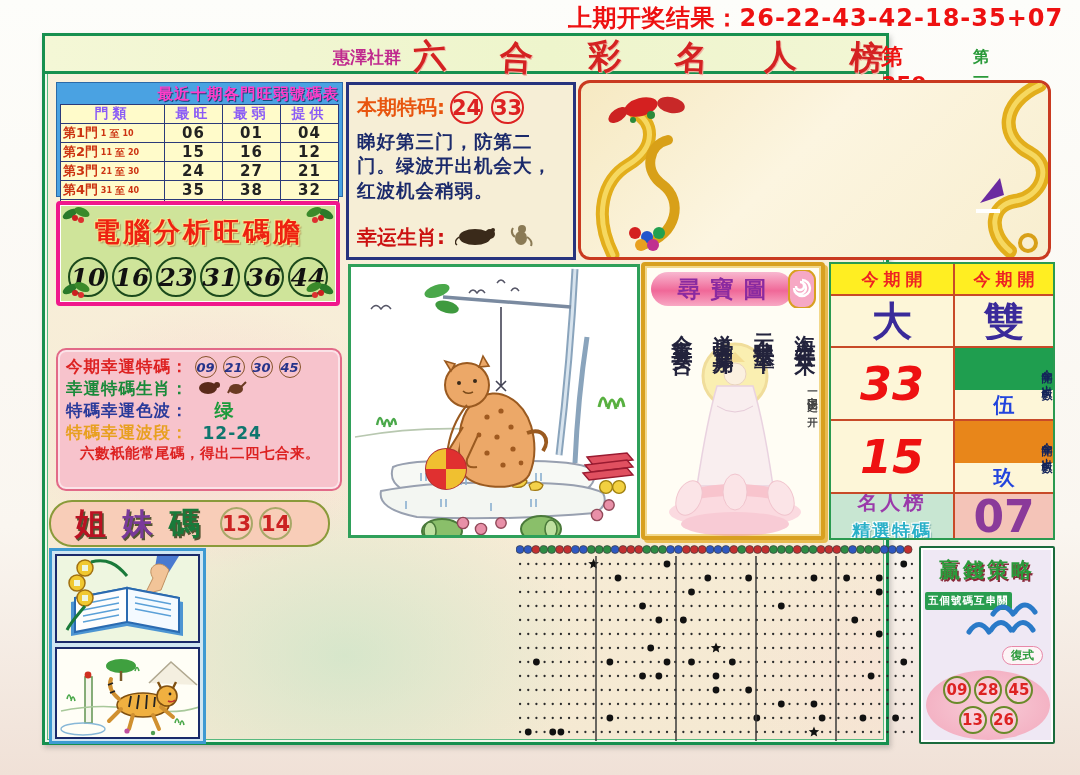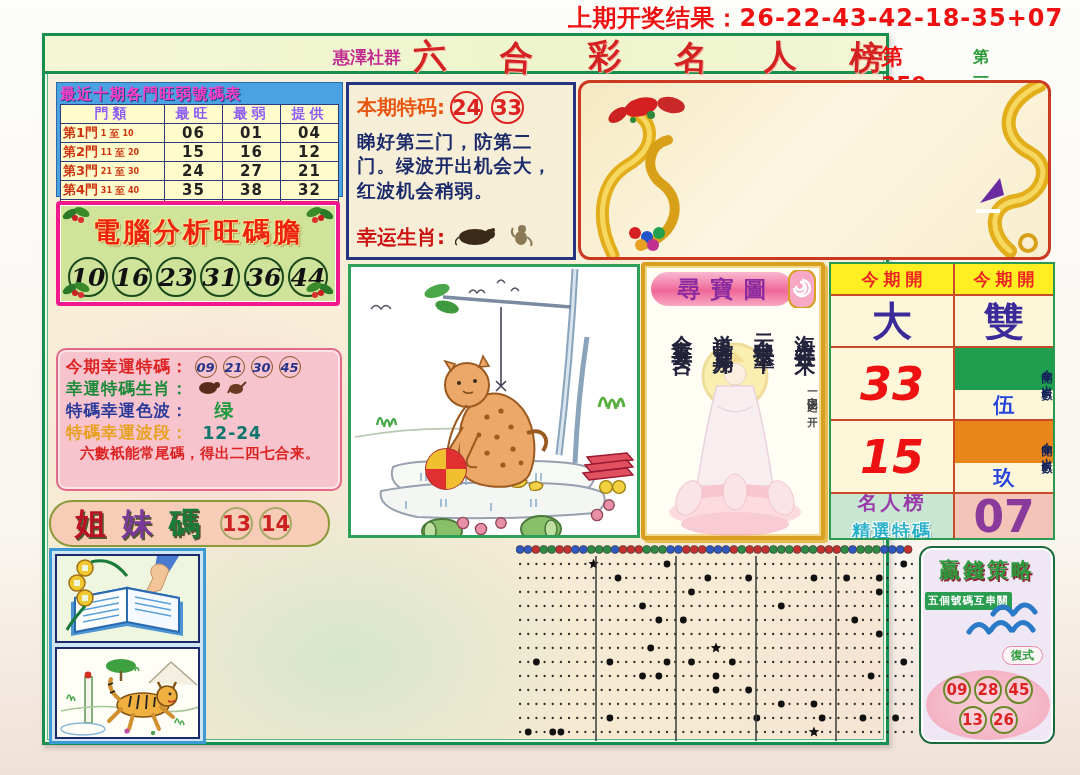--- a/index.html
+++ b/index.html
@@ -31,21 +31,21 @@
  font-family:"DejaVu Serif","Liberation Serif",serif;color:#d42222;font-weight:bold;font-size:33px}
 .main-title span{display:inline-block;text-shadow:1px 1px 0 #f0b0a0}
 .main-title span:nth-child(odd){transform:rotate(-4deg)}
 .main-title span:nth-child(even){transform:rotate(3deg) translateY(2px)}
 .issue{position:absolute;left:836px;top:6px;color:#ee1111;font-weight:bold;font-size:22px}
 .edition{position:absolute;left:928px;top:11px;color:#2a9a3a;font-weight:bold;font-size:16px}
 
 
 .hot-table{position:absolute;left:11px;top:46px;width:287px;height:115px;background:#4aa2e2;
  border:1px solid #2b6aa8;padding:2px 3px}
-.ht-title{color:#ff3cc8;font-weight:bold;font-size:15.5px;text-align:left;letter-spacing:1px;
+.ht-title{color:#ff3cc8;font-weight:bold;font-size:15.5px;text-align:right;letter-spacing:1px;
  text-shadow:1px 1px 0 #1a4a7a;line-height:19px}
 .hot-table table{border-collapse:collapse;width:100%;background:#fffbca}
 .hot-table td,.hot-table th{border:1.5px solid #2b3a7a;text-align:center;font-size:14px;
  height:15px;padding:0}
 .hot-table th{color:#8b5cf6;font-size:14px;letter-spacing:4px;font-weight:bold}
 .hot-table .gate-cell{white-space:nowrap;text-align:left;padding-left:2px}
 .hot-table .gate{color:#cc3311;font-weight:bold;font-size:13px}
 .hot-table .rng{color:#cc3311;font-weight:bold;font-size:8px;vertical-align:1px}
 .hot-table .zhi{color:#cc3311;font-weight:bold;font-size:10px;margin:0 3px}
 .hot-table .val{color:#222;font-weight:bold;font-size:15px;letter-spacing:1px}
@@ -150,21 +150,21 @@
 .rt-rank .r1{color:#9a3aaa;font-weight:bold;font-size:20px;letter-spacing:3px}
 .rt-rank .r2{color:#2ab0c8;font-weight:bold;font-size:18px;letter-spacing:2px;
  text-shadow:1px 1px 0 #fff,-1px -1px 0 #fff,1px -1px 0 #fff,-1px 1px 0 #fff,2px 2px 1px #7aa}
 .rt-ranknum{background:#f4c4b8;color:#8a3a9a;font-weight:bold;font-size:44px}
 
 
 .dot-matrix{position:absolute;left:471px;top:508px;width:400px;height:199px}
 
 
 .strategy-box{position:absolute;left:874px;top:510px;width:136px;height:198px;border:2px solid #1a6b3c;
- background:#efe8f4;box-shadow:0 0 0 2px #fff inset;border-radius:13px;overflow:hidden}
+ background:#efe8f4;box-shadow:0 0 0 2px #fff inset;border-radius:2px;overflow:hidden}
 .st-title{margin-top:8px;text-align:center;color:#2a9a3a;font-weight:bold;font-size:21px;letter-spacing:3px;
  font-family:"DejaVu Serif","Liberation Serif",serif;text-shadow:1.5px 1.5px 0 #8a2a3a}
 .st-badge{position:absolute;left:4px;top:44px;background:#2a9d50;color:#fff;font-weight:bold;font-size:10.5px;
  padding:2px 3px;letter-spacing:1px;border-radius:2px}
 .st-waves{position:absolute;right:4px;top:52px;width:86px;height:46px}
 .st-mode{position:absolute;right:10px;top:98px;border:1.5px solid #e888a8;border-radius:11px;
  color:#2a9a3a;font-weight:bold;font-size:11.5px;padding:1px 8px;background:#fdf4f6}
 .st-ellipse{position:absolute;left:5px;top:122px;width:124px;height:70px;border-radius:50%;
  background:radial-gradient(#f8cdd8,#f2a8bc);display:flex;flex-direction:column;align-items:center;
  justify-content:center;gap:2px}

